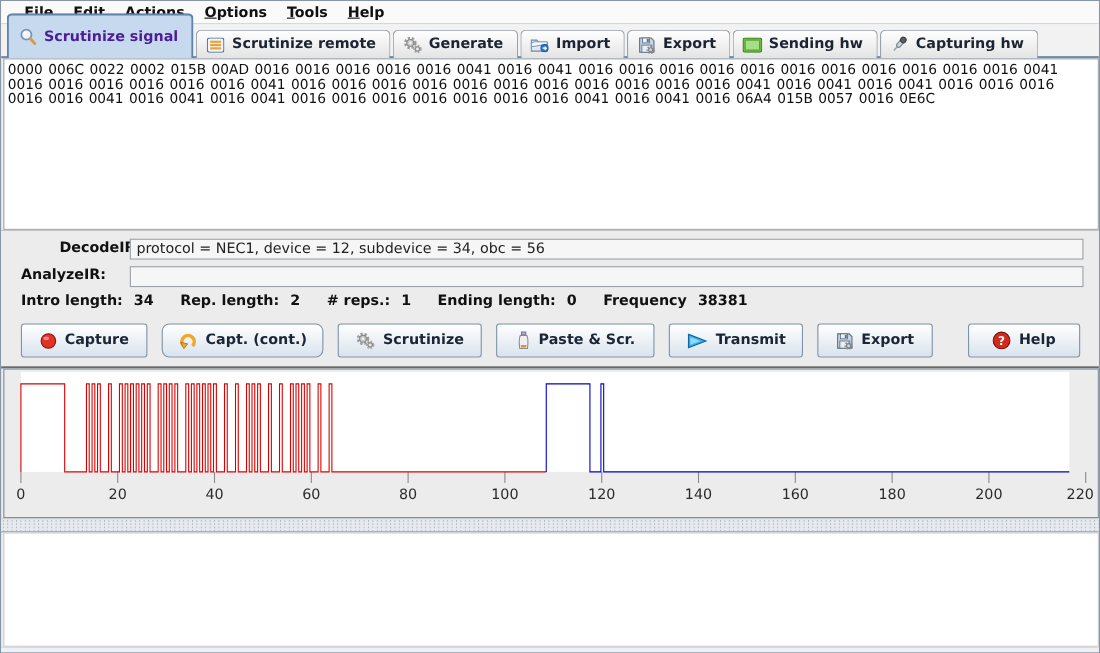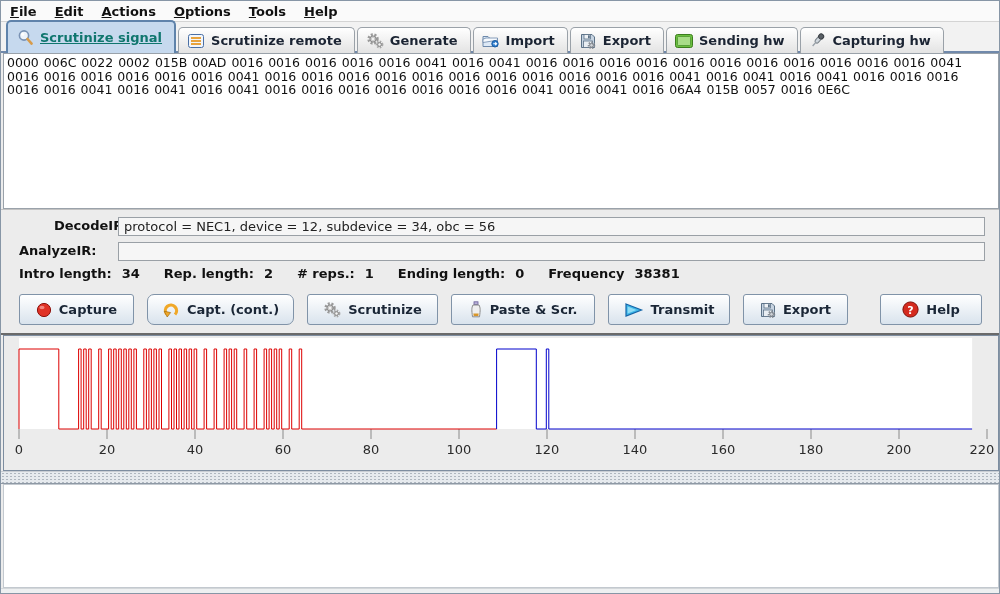--- a/index.html
+++ b/index.html
@@ -1,31 +1,31 @@
 <!DOCTYPE html>
 <html><head>
 <meta charset="utf-8">
 <style>
   * { margin:0; padding:0; box-sizing:border-box; }
   html,body { width:1000px; height:594px; font-family:"DejaVu Sans", sans-serif; background:#e8e8e8; }
   #window { position:relative; width:1000px; height:594px; background:#ececec; border:1px solid #8796a6; overflow:hidden; }
 
   
-  #menubar { position:absolute; left:0; top:0; width:998px; height:21px; background:#fafafa; border-bottom:1px solid #d4d4d4; display:flex; align-items:center; padding-left:0; }
+  #menubar { position:absolute; left:0; top:0; width:998px; height:21px; background:#fafafa; border-bottom:1px solid #d4d4d4; display:flex; align-items:center; padding-left:12px; }
   .menu-item { font-size:13px; font-weight:bold; color:#111; padding:2px 9px; cursor:default; }
   .menu-item u { text-decoration:underline; }
 
   
   #tabbar { position:absolute; left:0; top:21px; width:998px; height:31px; background:#f2f2f2; }
   #tabline { position:absolute; left:0; top:29px; width:998px; height:2px; background:#7089ab; }
   .tabs { position:absolute; left:5px; bottom:0; display:flex; align-items:flex-end; }
   .tab { height:26px; display:flex; align-items:center; gap:6px; padding:0 12px 0 8px; margin-right:2px;
          background:linear-gradient(#ffffff,#e3e3e3); border:1px solid #9aa1a8; border-bottom:none;
          border-radius:5px 5px 0 0; font-size:13px; font-weight:bold; color:#1b2433; cursor:default; }
-  .tab.selected { height:33px; background:#c6d9ee; border:2px solid #5f83ab; border-bottom:none; color:#0f766e; position:relative; z-index:2;text-decoration:underline; }
+  .tab.selected { height:41px; background:#c6d9ee; border:2px solid #5f83ab; border-bottom:none; color:#4c1d95; position:relative; z-index:2; }
   .ticon { display:inline-flex; width:18px; height:17px; align-items:center; justify-content:center; }
 
   
   #hexarea { position:absolute; left:2px; top:52px; width:996px; height:156px; background:#ffffff; border:1px solid #9aa2aa; padding:2px 3px; font-size:12.5px; line-height:13.5px; color:#101010; letter-spacing:0; word-spacing:1px; overflow:hidden; }
 
   
   #middlepanel { position:absolute; left:0; top:208px; width:998px; height:126px; background:#ececec; border-top:1px solid #c2c2c2; border-bottom:2px solid #6a6a6a; }
   .inforow { position:absolute; left:18px; display:flex; align-items:center; }
   .infolabel { font-size:13px; font-weight:bold; color:#111; }
   .fieldbox { position:absolute; left:117px; width:867px; height:19px; background:#f6f6f6; border:1px solid #9aa0a6; font-size:13px; color:#222; padding:1px 5px; overflow:hidden; white-space:nowrap; }

